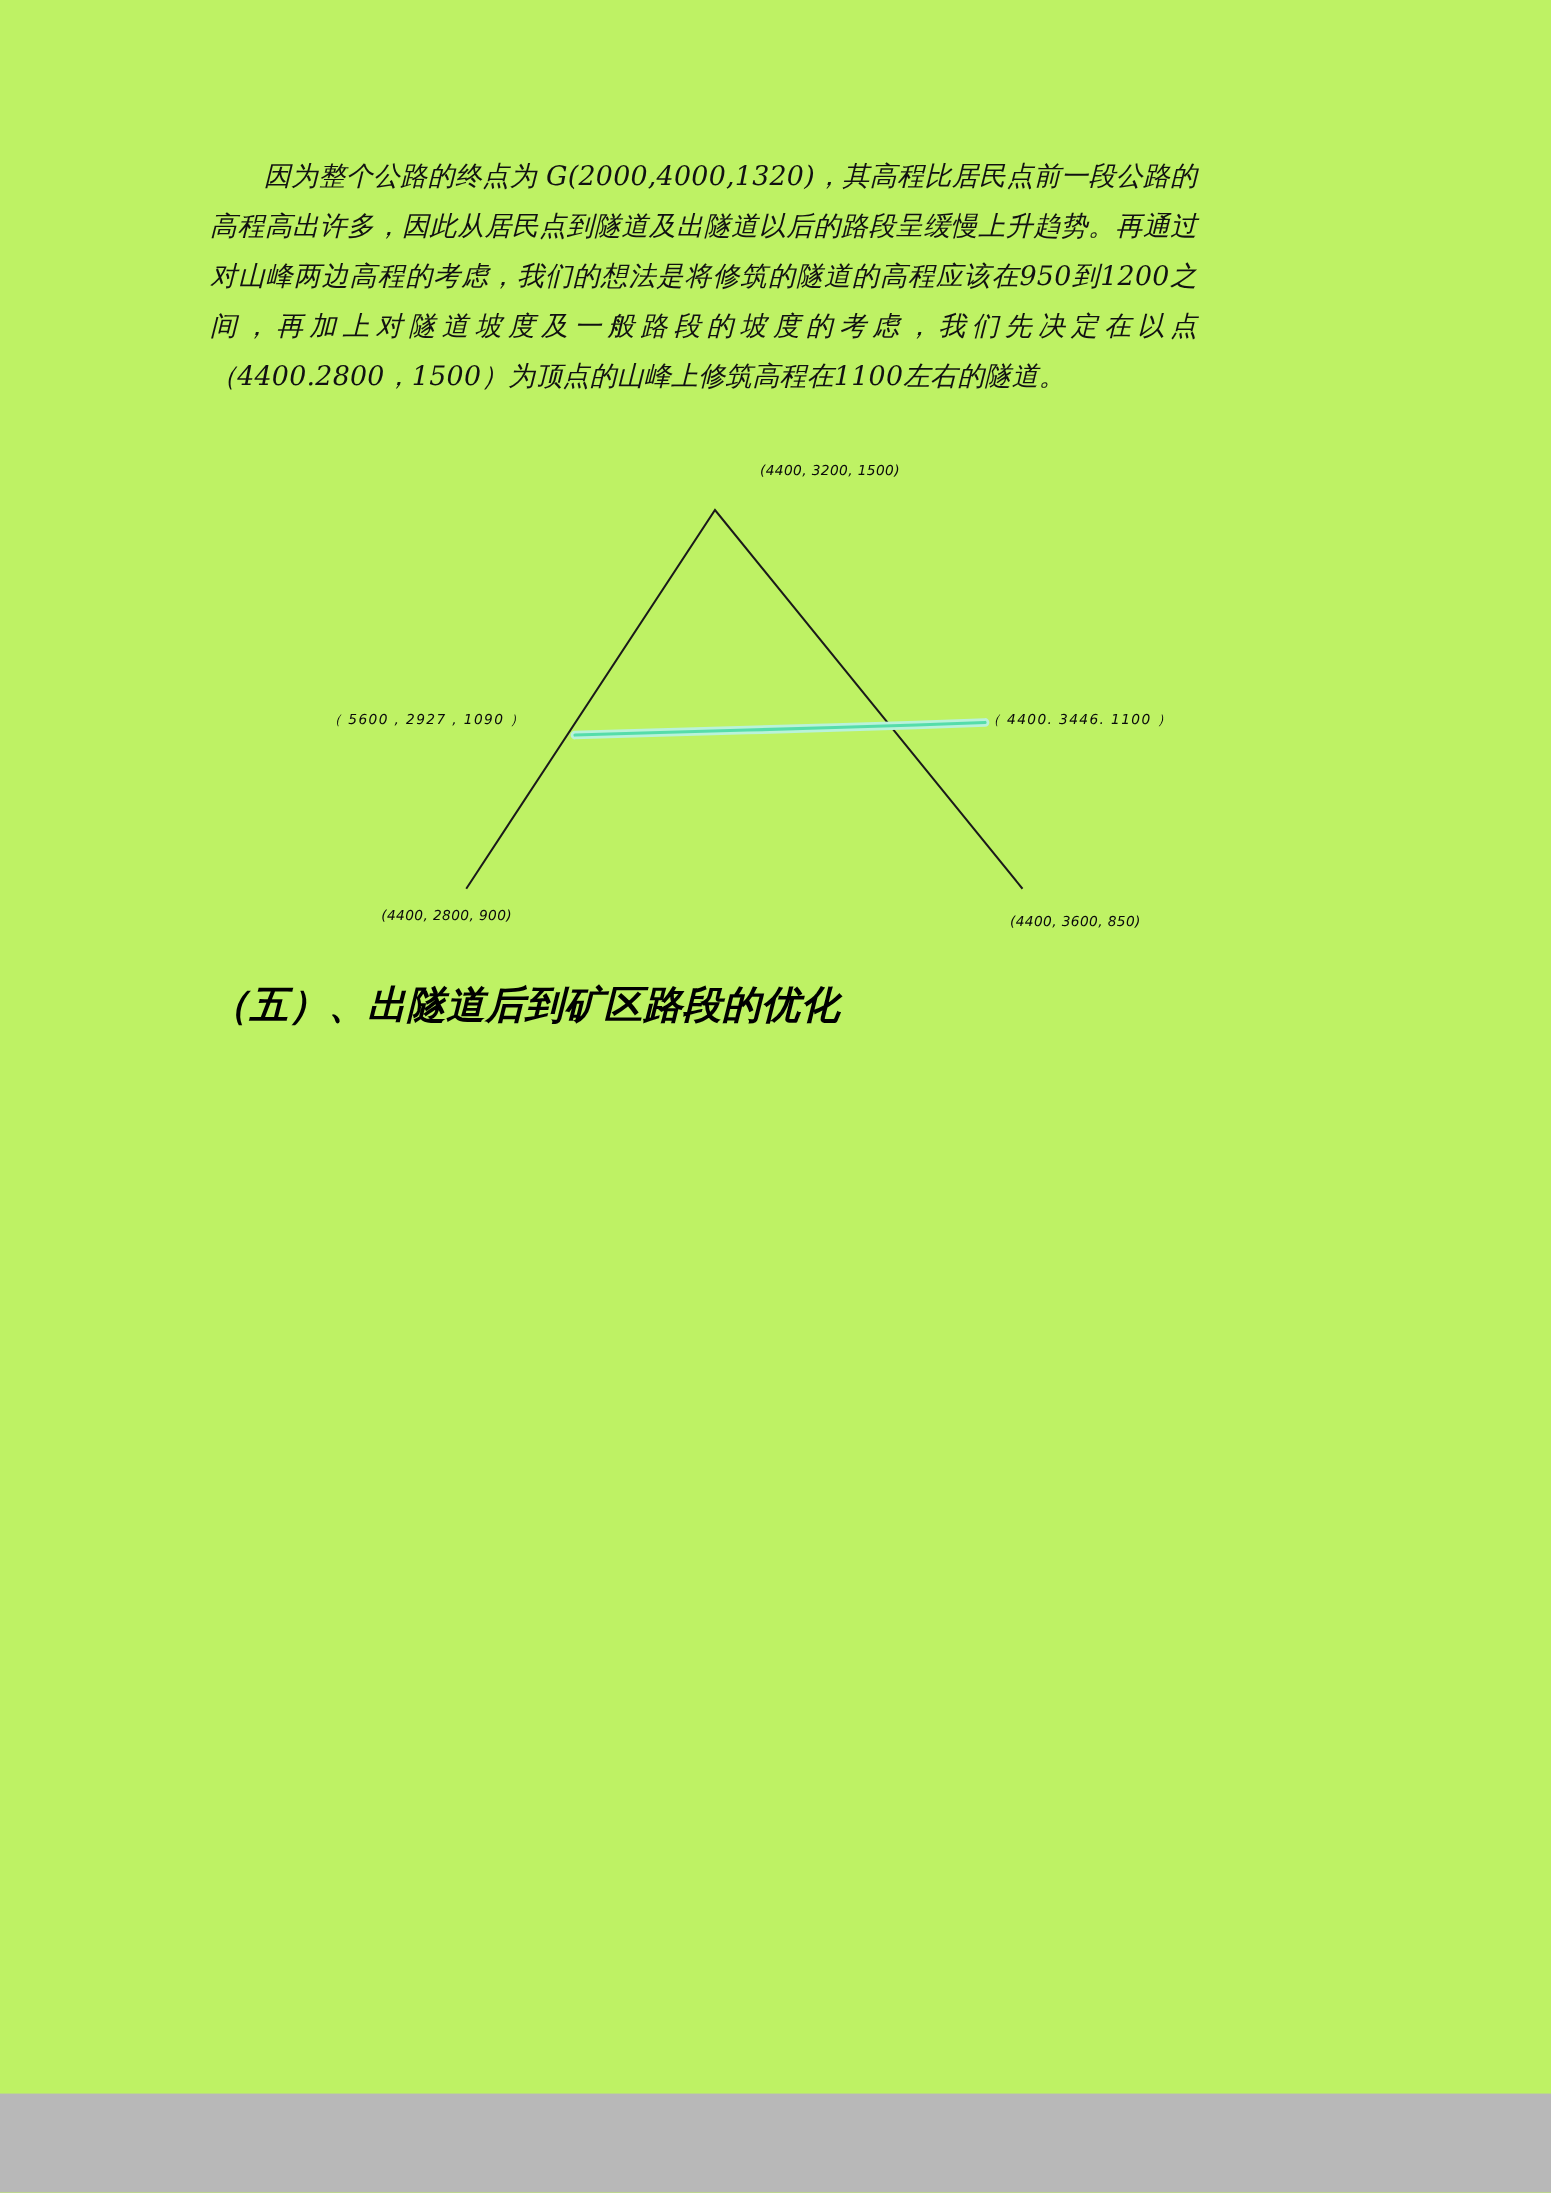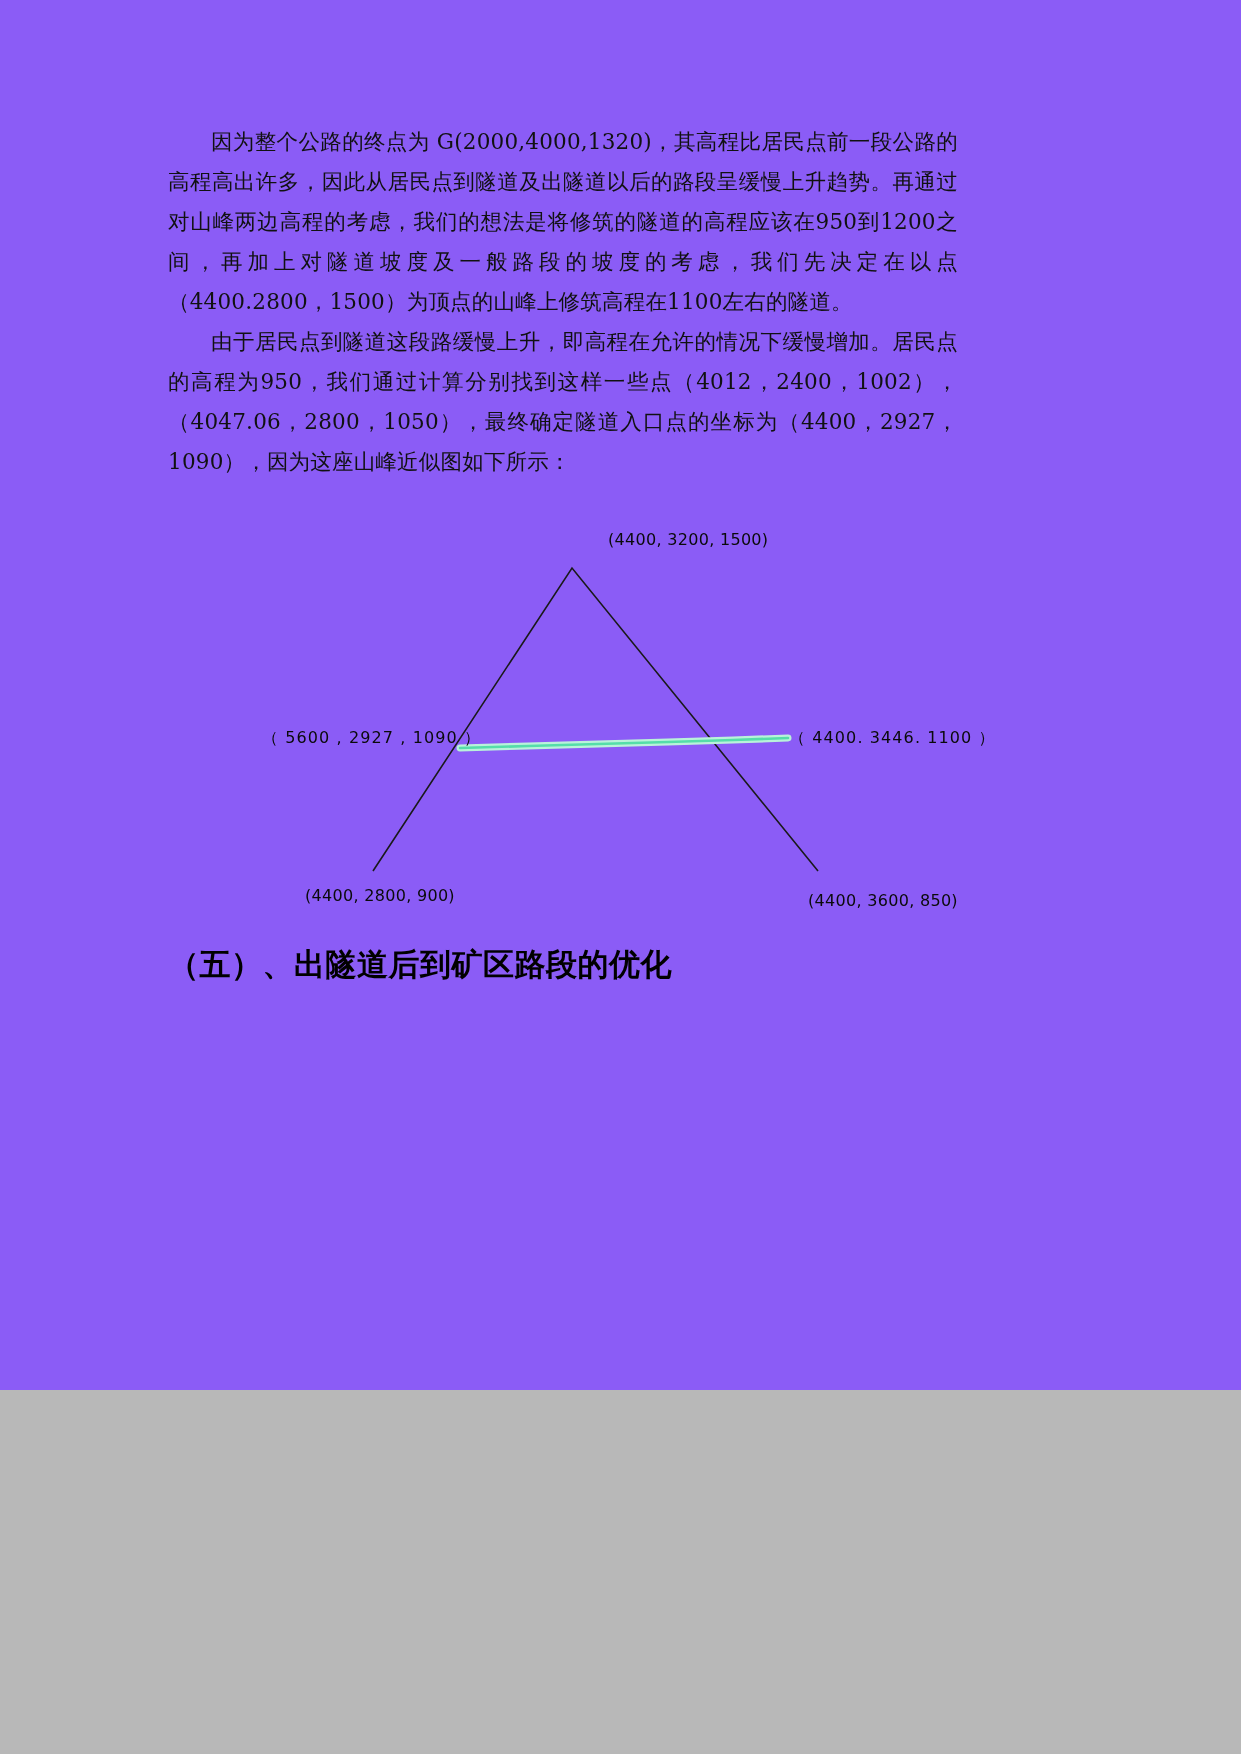--- a/index.html
+++ b/index.html
@@ -6,25 +6,26 @@
     margin: 0;
     padding: 0;
     background: #b8b8b8;
   }
   body {
     font-family: "Liberation Serif", "DejaVu Serif", serif;
   }
   .page {
     position: relative;
     width: 1241px;
-    height: 1390px;
+    height: 1675px;
     margin: 0 auto;
-    background: #8b5cf6;
+    background: #bef264;
     box-sizing: border-box;
     overflow: hidden;
+    font-style: italic;
   }
   .content {
     position: absolute;
     left: 168px;
     top: 122px;
     width: 790px;
   }
   p.body-text {
     margin: 0;
     font-size: 21.5px;
@@ -62,21 +63,21 @@
     position: relative;
     width: 790px;
     height: 420px;
     margin: 34px 0 0 0;
   }
   .figure svg { display: block; }
 
   .fig-label {
     position: absolute;
     font-family: "DejaVu Sans", "Liberation Sans", sans-serif;
-    font-size: 16px;
+    font-size: 11px;
     color: #0a0a0a;
     white-space: nowrap;
     letter-spacing: 0.3px;
   }
   .fig-label.small-sp { letter-spacing: 1.1px; }
 
   #apex-label   { left: 440px; top: 14px; }
   #left-label   { left: 94px;  top: 212px; }
   #right-label  { left: 590px; top: 212px; margin-left: 31px; }
   #bl-label     { left: 137px; top: 370px; text-align: center; }
@@ -85,21 +86,20 @@
   .tail-space { height: 300px; }
 </style>
 </head>
 <body>
 
 <div class="page">
   <div class="content">
 
     <p class="body-text indent">因为整个公路的终点为 G(2000,4000,1320)，其高程比居民点前一段公路的高程高出许多，因此从居民点到隧道及出隧道以后的路段呈缓慢上升趋势。再通过对山峰两边高程的考虑，我们的想法是将修筑的隧道的高程应该在950到1200之间，再加上对隧道坡度及一般路段的坡度的考虑，我们先决定在以点（4400.2800，1500）为顶点的山峰上修筑高程在1100左右的隧道。</p>
 
-    <p class="body-text indent">由于居民点到隧道这段路缓慢上升，即高程在允许的情况下缓慢增加。居民点的高程为950，我们通过计算分别找到这样一些点（4012，2400，1002），（4047.06，2800，1050），最终确定隧道入口点的坐标为（4400，2927，1090），因为这座山峰近似图如下所示：</p>
 
     <div class="figure">
       <svg width="790" height="420" viewBox="0 0 790 420">
 
         <polyline points="205,355 404,52 650,355" fill="none" stroke="#1a1a1a" stroke-width="1.6" stroke-linejoin="miter"></polyline>
 
         <polyline points="292,232 360,230 430,228 500,226 565,224 620,222" fill="none" stroke="#b9f2da" stroke-width="7" stroke-linecap="round"></polyline>
 
         <polyline points="292,232 360,230 430,228 500,226 565,224 620,222" fill="none" stroke="#55ddaa" stroke-width="2.6" stroke-linecap="round"></polyline>
       </svg>

